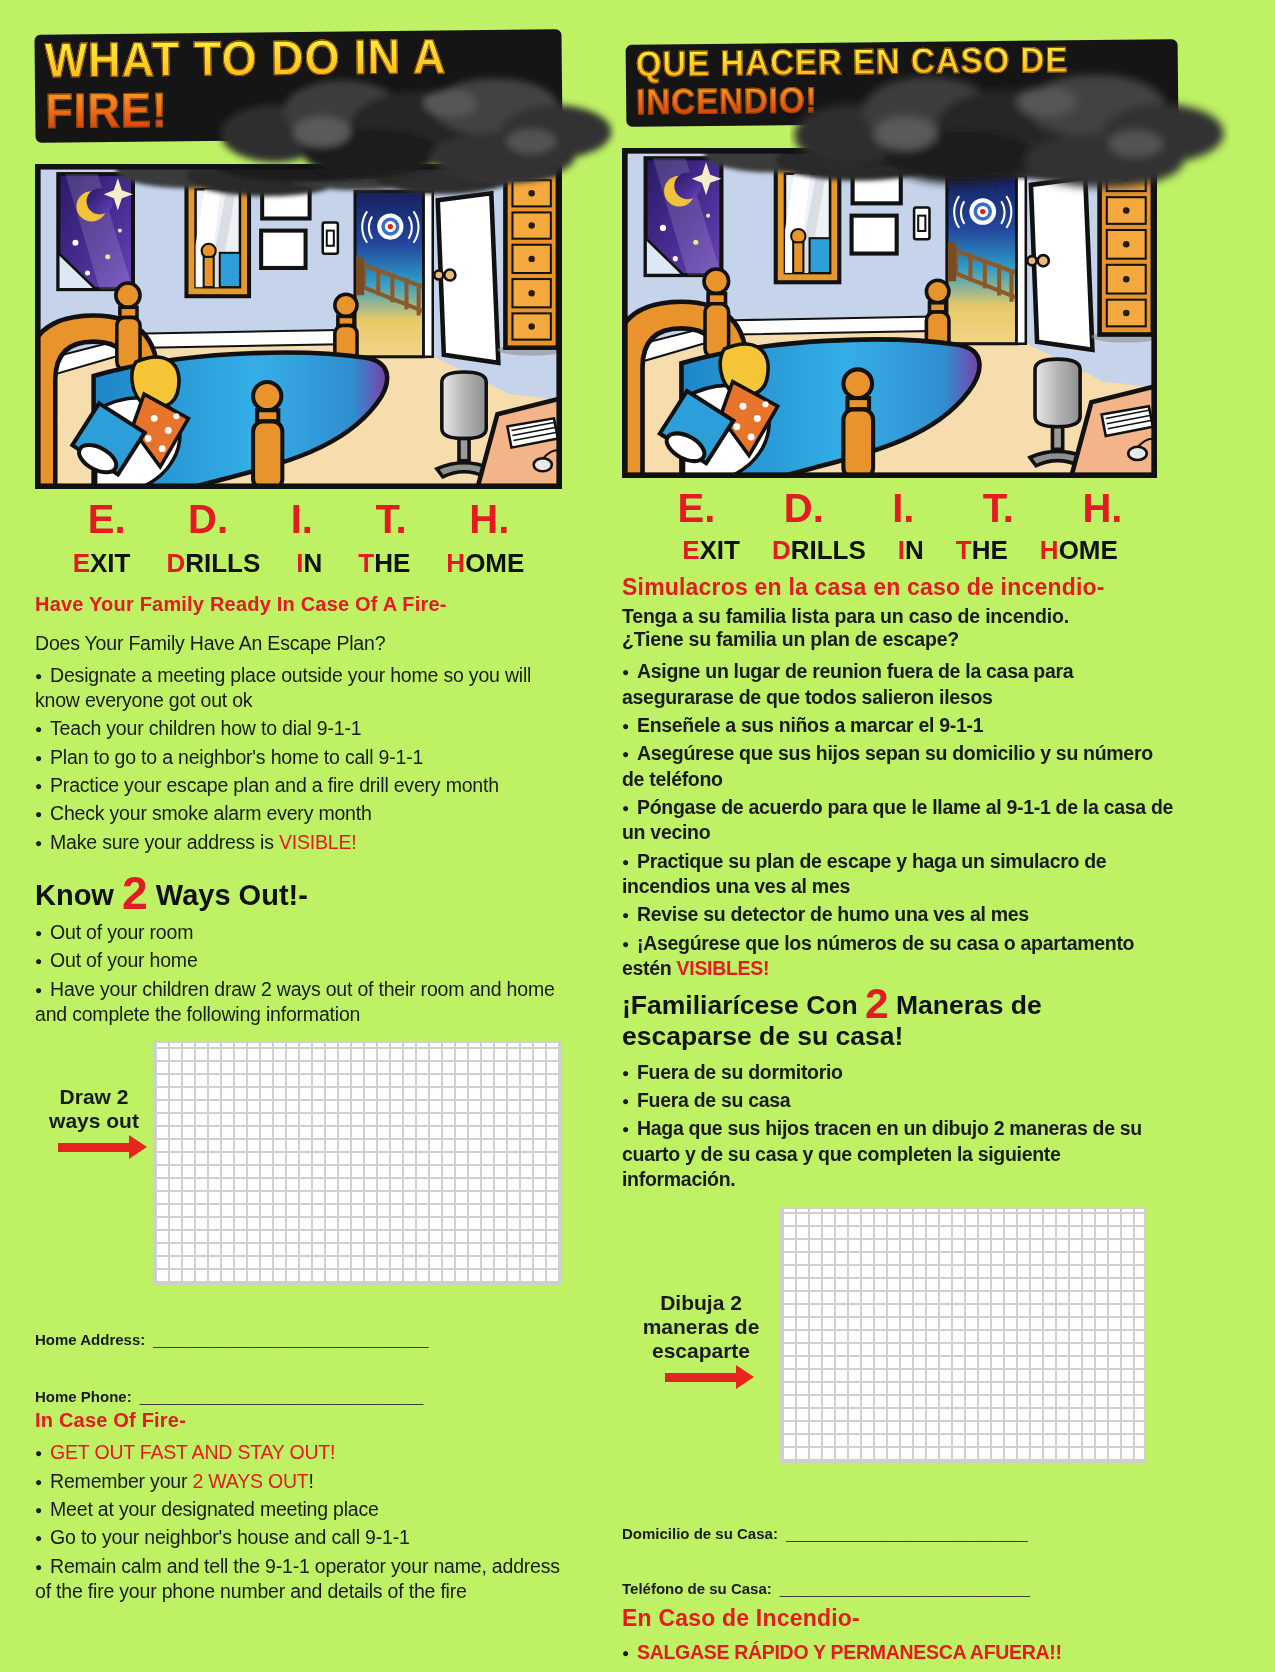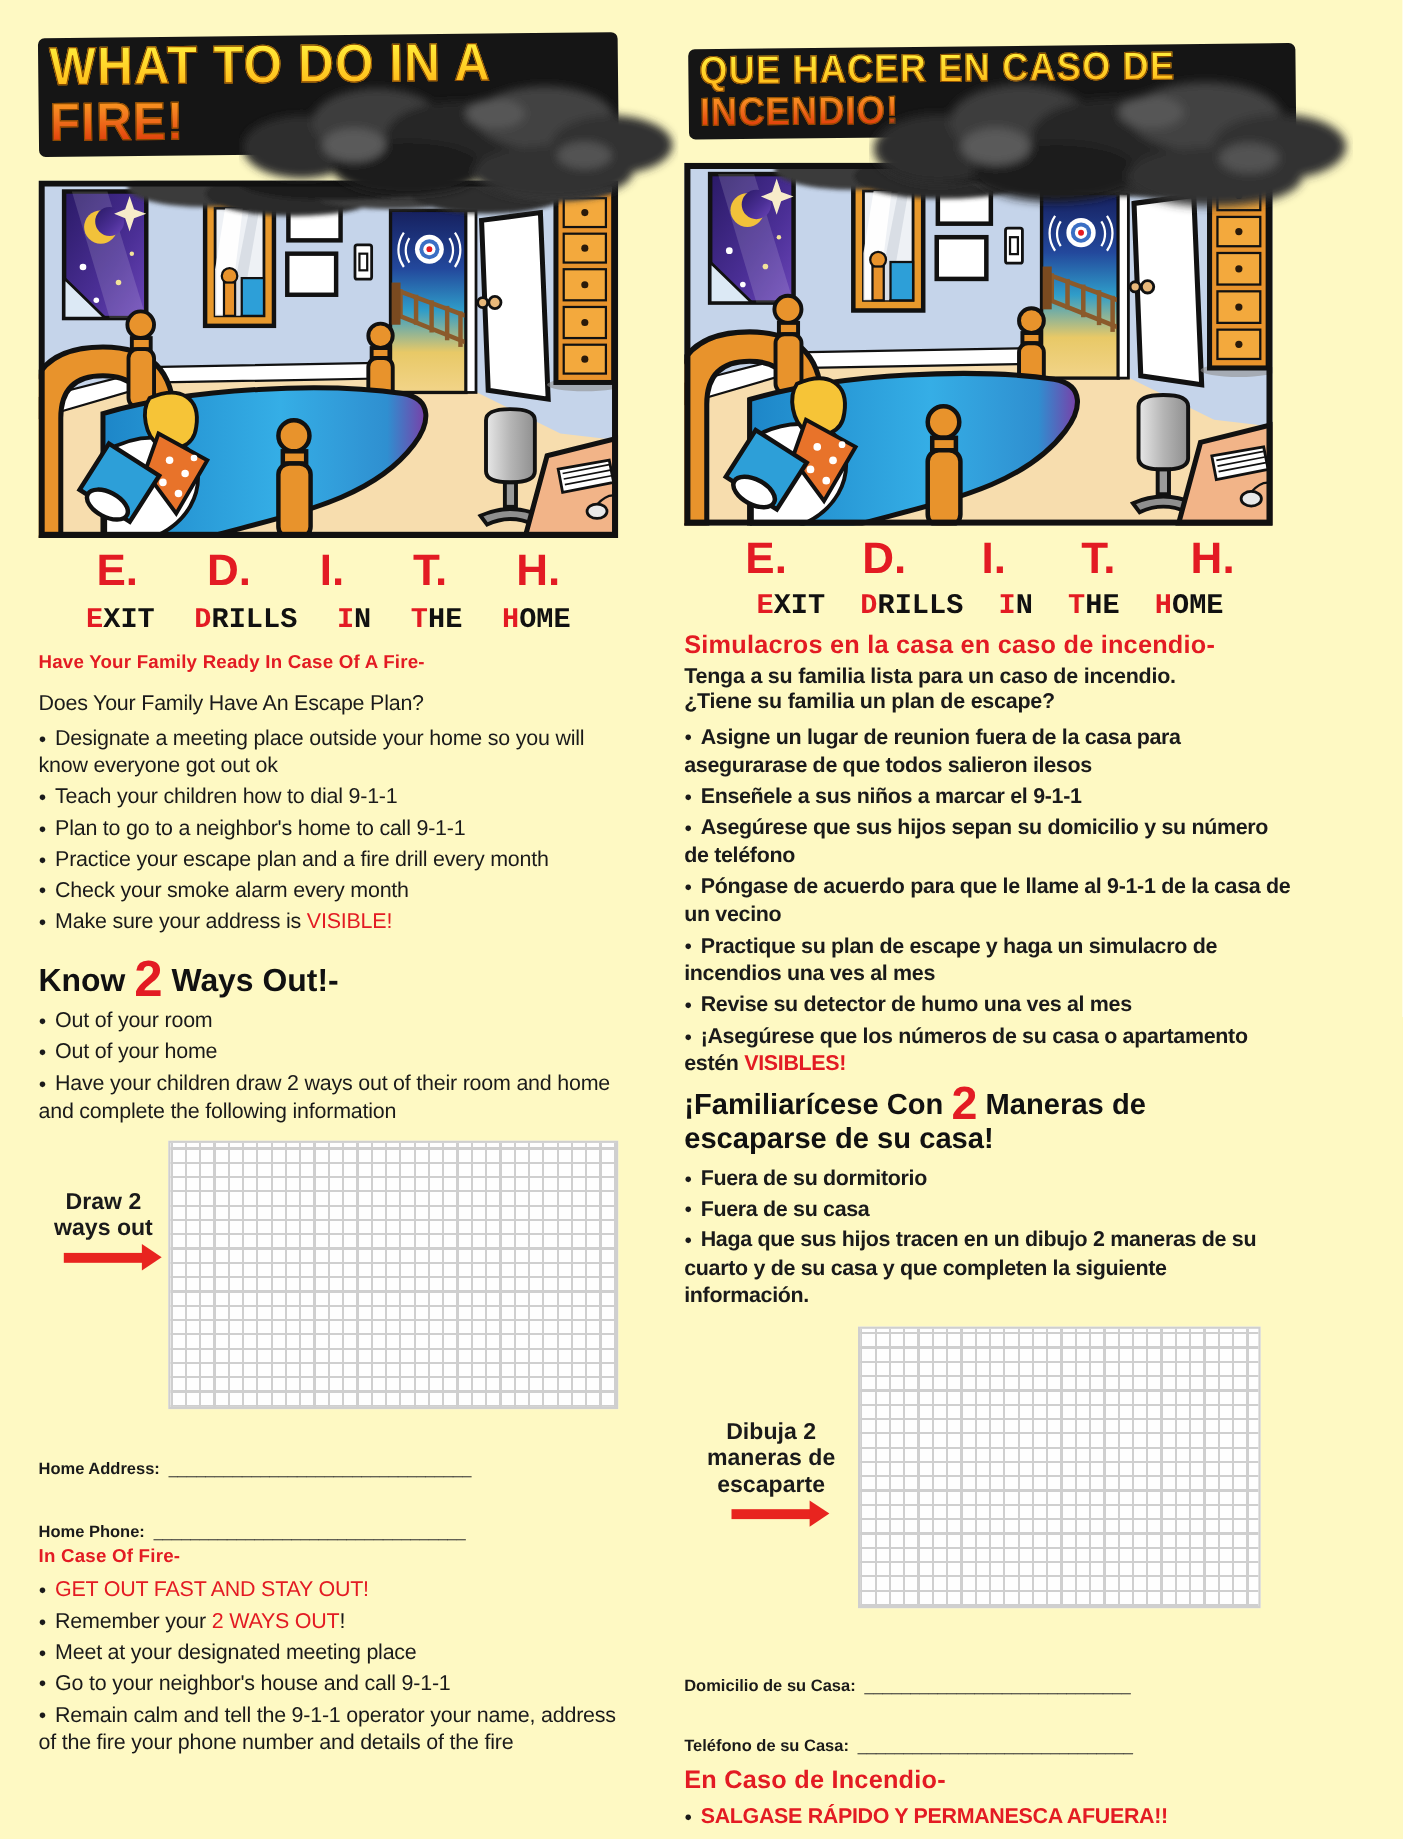--- a/index.html
+++ b/index.html
@@ -1,18 +1,18 @@
 <!DOCTYPE html>
 <html><head>
 <meta charset="utf-8">
 <style>
   html,body{margin:0;padding:0;background:#fff;}
   body{width:1275px;height:1672px;position:relative;overflow:hidden;
        font-family:"Liberation Sans","DejaVu Sans",sans-serif;color:#1a1a1a;}
-  .page{position:absolute;inset:0;background:#fef9c3;}
+  .page{position:absolute;inset:0;background:#bef264;}
   .col{position:absolute;top:0;}
   .col-left{left:35px;width:527px;}
   .col-right{left:622px;width:556px;}
 
   
   .title-wrap{position:relative;z-index:2;}
   .banner{display:inline-block;background:#151515;padding:4px 12px 9px 10px;
           border-radius:6px;transform:rotate(-0.6deg);}
   .banner .grad{font-weight:bold;letter-spacing:1px;line-height:1.05;
      background:linear-gradient(180deg,#fff23d 4%,#ffc31e 38%,#f47b20 68%,#d92c04 100%);
@@ -26,27 +26,27 @@
   
   .scene{display:block;margin-top:24px;position:relative;z-index:1;}
   .smoke{position:absolute;z-index:5;pointer-events:none;}
   .smoke-left{left:182px;top:62px;width:400px;height:130px;}
   .smoke-right{left:168px;top:58px;width:440px;height:140px;}
 
   
   .edith-letters{display:flex;justify-content:space-between;width:80%;margin:8px auto 0;
      font-size:40px;font-weight:bold;color:#e31b23;}
   .edith-words{display:flex;justify-content:center;gap:36px;margin-top:6px;
-     font-size:26px;font-weight:bold;color:#111;font-family:Liberation Mono, monospace;}
+     font-size:26px;font-weight:bold;color:#111;}
   .col-right .edith-words{gap:32px;margin-top:4px;}
   .edith-word .first{color:#e31b23;}
 
   
   .red{color:#e31b23;}
-  .heading-red{color:#e31b23;font-weight:bold;font-size:17px;margin-top:14px;letter-spacing:0.2px;}
+  .heading-red{color:#e31b23;font-weight:bold;font-size:20px;margin-top:14px;letter-spacing:0.2px;}
   .col-right .heading-red{font-size:23px;margin-top:8px;}
   .intro{font-size:19.5px;margin-top:16px;letter-spacing:-0.2px;}
   .col-right .intro{font-weight:bold;margin-top:4px;}
   .bullets{margin-top:8px;}
   .bullet-line{font-size:19.5px;line-height:1.3;margin:3px 0;letter-spacing:-0.2px;}
   .col-right .bullet-line{font-weight:bold;letter-spacing:-0.3px;}
   .dot{font-size:12px;margin-right:8px;position:relative;top:-2px;}
   .know-heading{font-size:29px;font-weight:bold;color:#111;margin-top:20px;line-height:1.05;}
   .col-right .know-heading{font-size:26.5px;margin-top:6px;line-height:1.15;}
   .big2{font-size:1.6em;color:#e31b23;font-weight:bold;line-height:0.8;vertical-align:-4px;}

